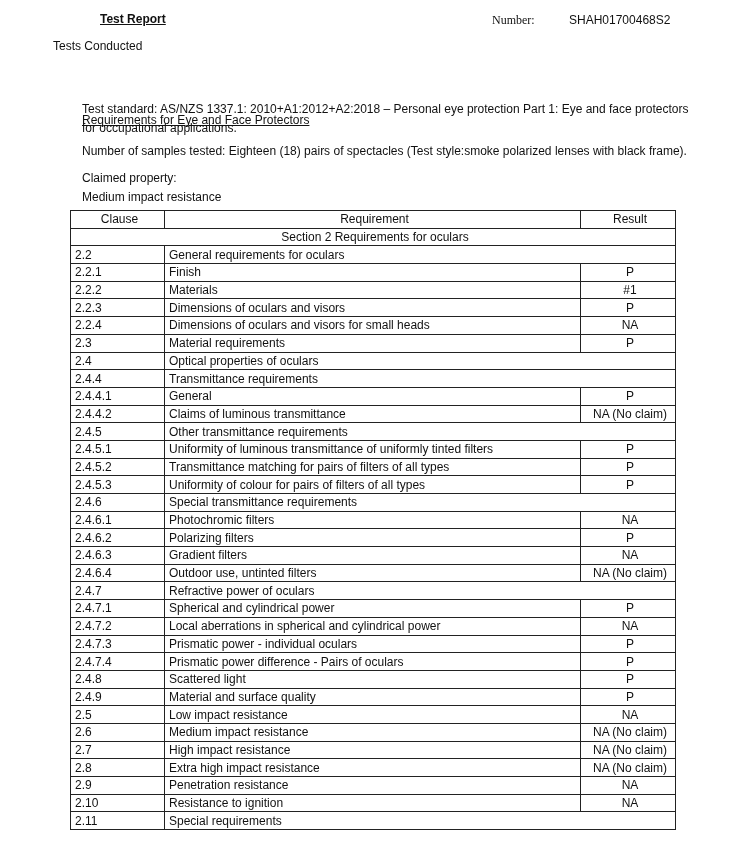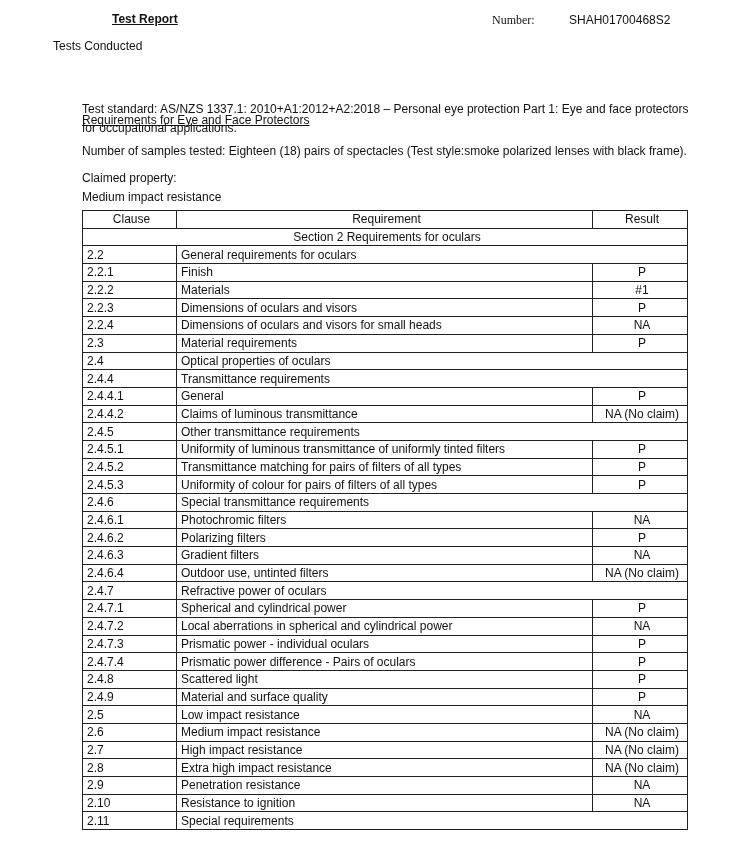--- a/index.html
+++ b/index.html
@@ -1,31 +1,31 @@
 <!DOCTYPE html>
 <html><head>
 <meta charset="utf-8">
 <style>
   html, body { margin: 0; padding: 0; background: #ffffff; }
   body {
     width: 742px; height: 844px; position: relative; overflow: hidden;
     font-family: "Liberation Sans", sans-serif; font-size: 12px; color: #111;
   }
   .abs { position: absolute; white-space: nowrap; }
-  .title { left: 112px; top: 12px; font-weight: bold; text-decoration: underline; font-size: 12px; }
+  .title { left: 100px; top: 12px; font-weight: bold; text-decoration: underline; font-size: 12px; }
   .num-label { left: 492px; top: 13px; font-family: Liberation Serif, serif; }
   .num-value { left: 569px; top: 13px; }
   .tests { left: 53px; top: 39px; }
   .req-head { left: 82px; top: 69px; text-decoration: underline; margin-top: 44px; }
   .para { left: 82px; line-height: 19px; white-space: normal; width: 615px; }
   .p1 { top: 100px; }
   .p2 { top: 142px; }
   .p3 { top: 169px; }
   table.report {
-    position: absolute; left: 82px; top: 210px;
+    position: absolute; left: 70px; top: 210px;
     width: 605px; border-collapse: collapse; table-layout: fixed;
     font-size: 12px;
   }
   table.report td, table.report th {
     border: 1px solid #222; height: 16.7px; padding: 0 0 0 4px;
     font-weight: normal; line-height: 14px; overflow: hidden; white-space: nowrap;
   }
   col.c1 { width: 94px; }
   col.c2 { width: 416px; }
   col.c3 { width: 95px; }

